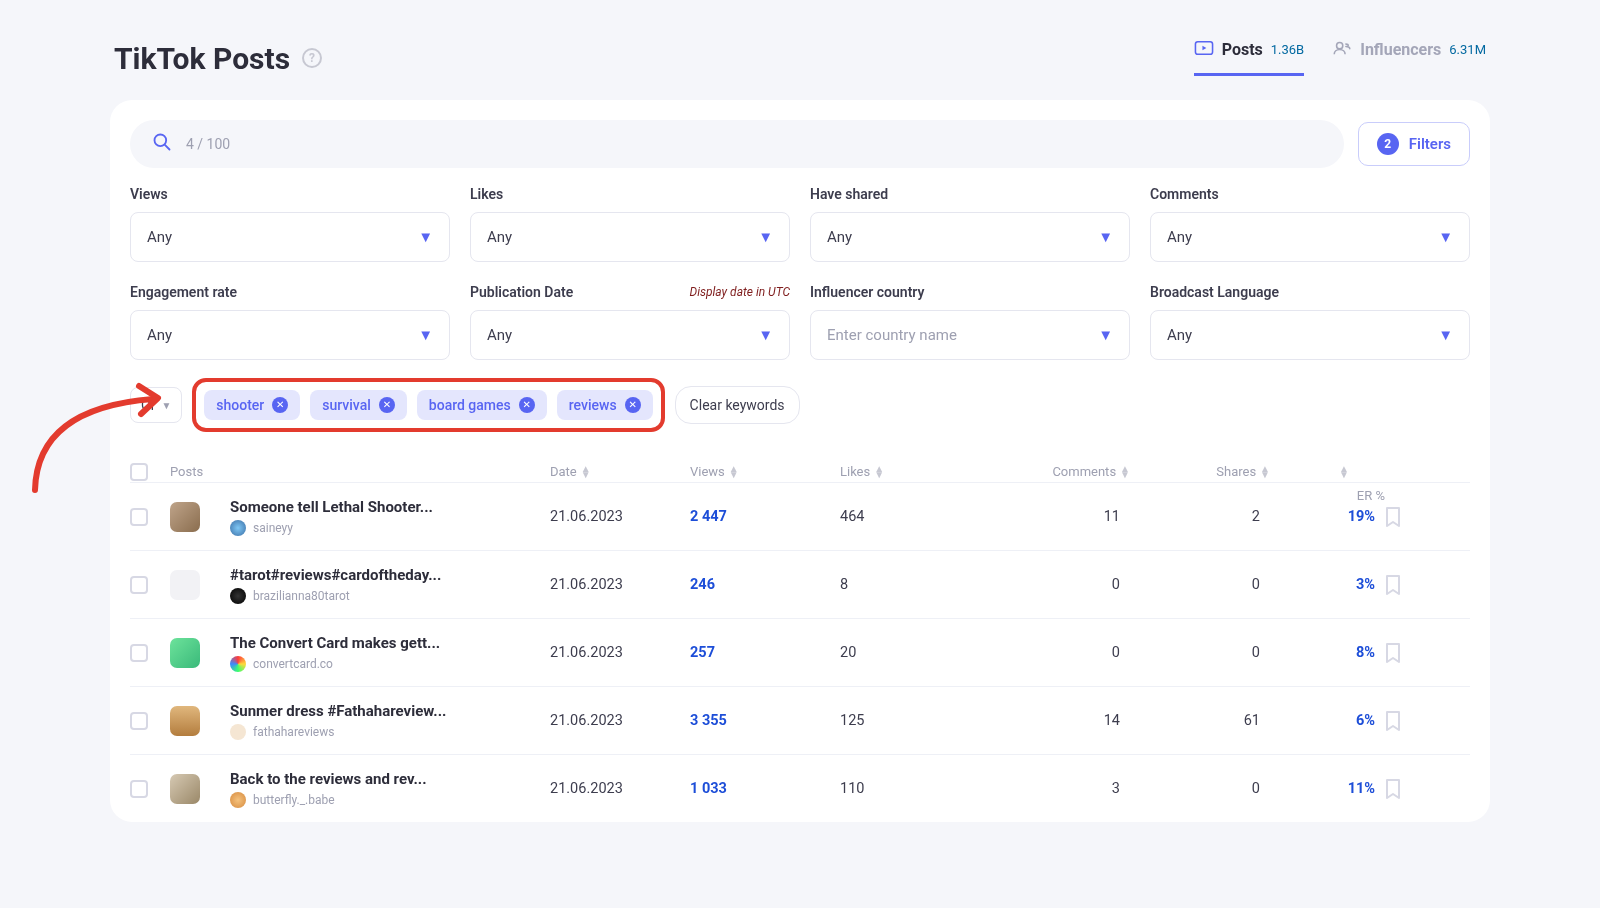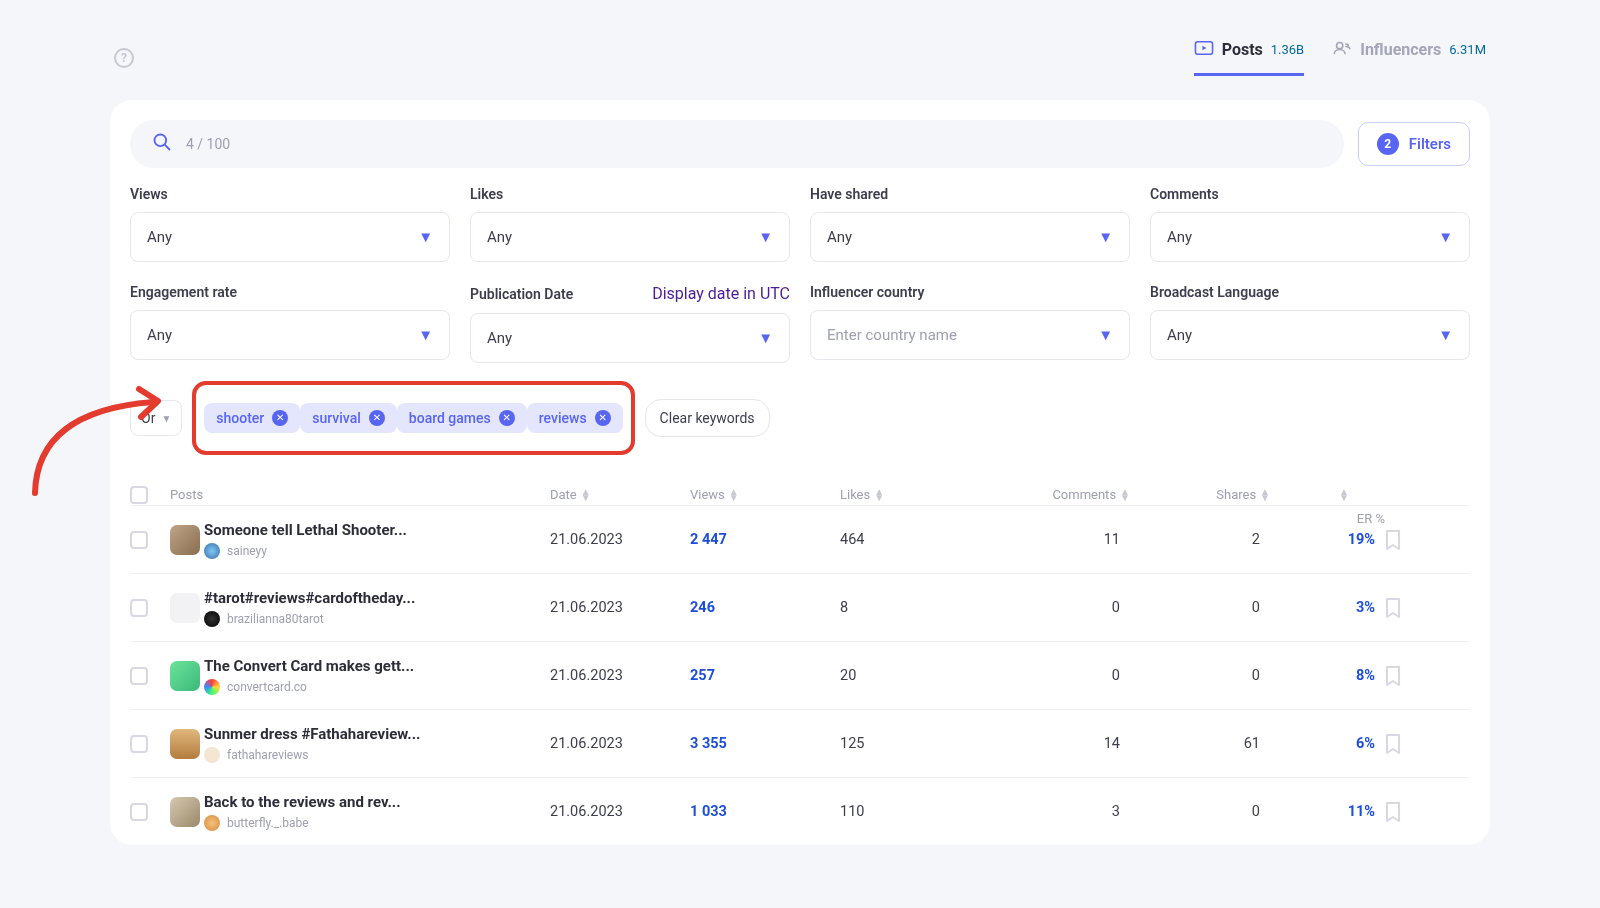--- a/index.html
+++ b/index.html
@@ -21,39 +21,39 @@
   .search-icon-svg { width: 20px; height:20px; }
   .search-input { flex:1; border:none; background:transparent; font-size:15px; color:#2d2d3a; outline:none; }
   .search-input::placeholder { color:#9ea0b1; }
   .search-counter { font-size:14px; color:#9ea0b1; }
   .filters-btn { display:flex; align-items:center; gap:10px; border:1.5px solid #c9cdfb; color:#5865f2; background:#fff; height:44px; padding:0 18px; border-radius:10px; font-size:15px; font-weight:600; cursor:pointer; }
   .filters-badge { width:22px; height:22px; border-radius:50%; background:#5865f2; color:#fff; display:flex; align-items:center; justify-content:center; font-size:12px; font-weight:700; }
   .filters-grid { display:grid; grid-template-columns: repeat(4, 1fr); gap: 22px 20px; margin-bottom: 18px; }
   .filter-col { display:flex; flex-direction:column; gap:10px; }
   .filter-label-row { display:flex; justify-content:space-between; align-items:center; }
   .filter-label { font-size:14px; font-weight:600; color:#3d3d4e; }
-  .filter-hint { font-size:16px; color:#4c1d95; }
+  .filter-hint { font-size:12px; color:#7f1d1d;font-style:italic; }
   .select { height:50px; background:#fff; border:1px solid #e5e6ef; border-radius:8px; display:flex; align-items:center; justify-content:space-between; padding:0 16px; font-size:15px; color:#3d3d4e; cursor:pointer; }
   .select-caret { color:#5865f2; }
   .select.input-like { color:#9ea0b1; }
   .chip-row { display:flex; align-items:center; gap:10px; margin-bottom: 8px; position: relative; }
   .or-select { height:36px; background:#fff; border:1px solid #e5e6ef; border-radius:8px; display:flex; align-items:center; gap:6px; padding:0 10px; font-size:14px; cursor:pointer; color:#3d3d4e;}
-  .chip-group { display:flex; align-items:center; border:4px solid #e33b2e; border-radius:14px; padding:18px 8px; background: #fff; }
+  .chip-group { display:flex; align-items:center; gap:10px; border:4px solid #e33b2e; border-radius:14px; padding:8px 8px; background: #fff; }
   .chip { display:flex; align-items:center; gap:8px; background:#e4e6fd; color:#5865f2; font-size:14px; font-weight:500; padding:7px 12px; border-radius:8px; cursor:default; }
   .chip-x { width:16px; height:16px; border-radius:50%; background:#5865f2; color:#fff; display:flex; align-items:center; justify-content:center; font-size:10px; cursor:pointer; line-height:1; }
   .clear-kw { height:38px; background:#fff; border:1px solid #e5e6ef; border-radius:16px; padding:0 14px; font-size:14px; color:#3d3d4e; cursor:pointer; }
   .arrow-svg { position:absolute; left:-103px; top:-5px; width:145px; height:130px; pointer-events:none; }
   .table { }
   .thead { display:grid; grid-template-columns: 40px 380px 140px 150px 150px 140px 140px 115px 40px; align-items:center; height:42px; font-size:13px; color:#9ea0b1; }
   .th-label { display:flex; align-items:center; gap:4px; }
   .sort-icon { font-size:10px; color:#c7c8d2; display:inline-flex; flex-direction: column; line-height: 6px;}
   .th-right { justify-content: flex-end; }
   .row { display:grid; grid-template-columns: 40px 380px 140px 150px 150px 140px 140px 115px 40px; align-items:center; height:68px; border-top:1px solid #eef0f6; }
   .checkbox { width:18px; height:18px; border:2px solid #d7d8e4; border-radius:4px; cursor:pointer; }
-  .post-cell { display:flex; align-items:center; gap:4px; overflow:hidden; }
+  .post-cell { display:flex; align-items:center; gap:30px; overflow:hidden; }
   .thumb { width:30px; height:30px; border-radius:7px; background:#d9dae6; flex-shrink:0; }
   .thumb.img1 { background: linear-gradient(135deg,#bfa48a,#8a6d4e); }
   .thumb.img2 { background:#f2f2f5; }
   .thumb.img3 { background: linear-gradient(135deg,#6de39b,#3ab97a); }
   .thumb.img4 { background: linear-gradient(180deg,#e0b77d,#b37d3e); }
   .thumb.img5 { background: linear-gradient(135deg,#d6c9b3,#9a8868); }
   .post-text { display:flex; flex-direction:column; gap:4px; overflow:hidden; }
   .post-title { font-size:15px; font-weight:700; color:#2d2d3a; white-space:nowrap; overflow:hidden; text-overflow:ellipsis; }
   .post-author { display:flex; align-items:center; gap:7px; }
   .avatar { width:16px; height:16px; border-radius:50%; background:#c7c8d2; flex-shrink:0; }
@@ -68,20 +68,21 @@
   .cell.right { text-align:right; padding-right: 10px; }
   .bookmark { width:16px; height:20px; cursor:pointer; }
   .bookmark svg { width:100%; height:100%; }
 </style>
 </head>
 <body>
 
 <div class="container">
   <div class="header">
     <div class="title-group">
+      <h1 class="title">TikTok Posts</h1>
       <div class="help-icon">?</div>
     </div>
     <div class="tabs">
       <div class="tab active">
         <span>
           <svg class="tab-icon" viewBox="0 0 24 18">
               <rect x="1" y="1" width="22" height="16" rx="3" fill="none" stroke="#5865f2" stroke-width="2"></rect>
               <path d="M10 6 L15 9 L10 12 Z" fill="#5865f2"></path>
             </svg>
         </span>

